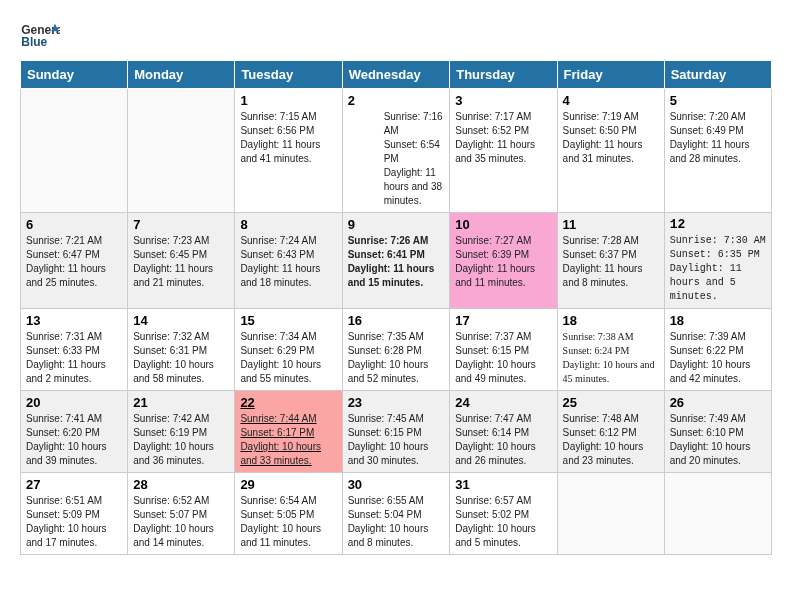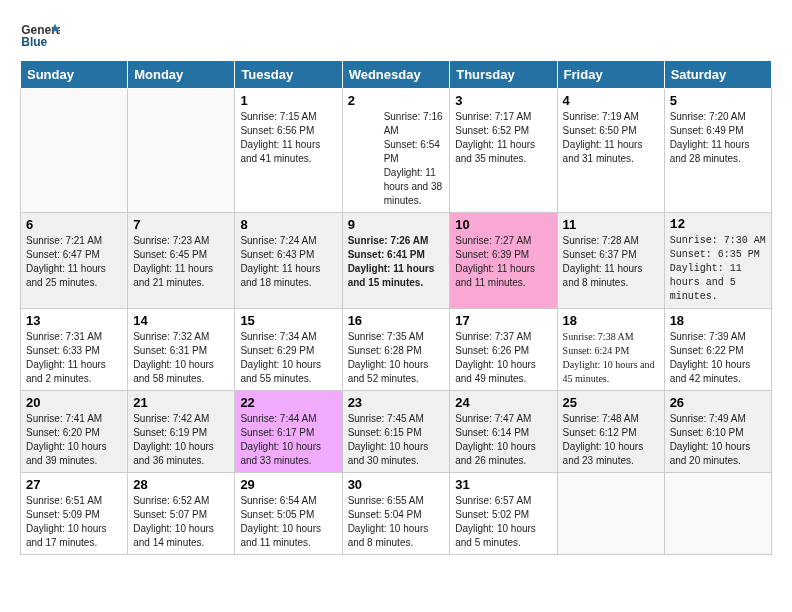--- a/index.html
+++ b/index.html
@@ -206,21 +206,21 @@
         </td>
         <td>
           <span class="day-num">16</span>
           <div class="day-info" style="white-space: pre-line;">Sunrise: 7:35 AM
 Sunset: 6:28 PM
 Daylight: 10 hours and 52 minutes.</div>
         </td>
         <td>
           <span class="day-num">17</span>
           <div class="day-info" style="white-space: pre-line;">Sunrise: 7:37 AM
-Sunset: 6:26 PM
+Sunset: 6:15 PM
 Daylight: 10 hours and 49 minutes.</div>
         </td>
         <td>
           <span class="day-num">18</span>
           <div class="day-info" style="white-space: pre-line; font-family: Liberation Serif, serif;">Sunrise: 7:38 AM
 Sunset: 6:24 PM
 Daylight: 10 hours and 45 minutes.</div>
         </td>
         <td>
           <span class="day-num">18</span>
@@ -235,21 +235,21 @@
           <div class="day-info" style="white-space: pre-line;">Sunrise: 7:41 AM
 Sunset: 6:20 PM
 Daylight: 10 hours and 39 minutes.</div>
         </td>
         <td style="background: rgb(240, 240, 240);">
           <span class="day-num">21</span>
           <div class="day-info" style="white-space: pre-line;">Sunrise: 7:42 AM
 Sunset: 6:19 PM
 Daylight: 10 hours and 36 minutes.</div>
         </td>
-        <td style="background: #f0abfc;">
+        <td style="background: #fca5a5; text-decoration: underline;">
           <span class="day-num">22</span>
           <div class="day-info" style="white-space: pre-line;">Sunrise: 7:44 AM
 Sunset: 6:17 PM
 Daylight: 10 hours and 33 minutes.</div>
         </td>
         <td style="background: rgb(240, 240, 240);">
           <span class="day-num">23</span>
           <div class="day-info" style="white-space: pre-line;">Sunrise: 7:45 AM
 Sunset: 6:15 PM
 Daylight: 10 hours and 30 minutes.</div>

